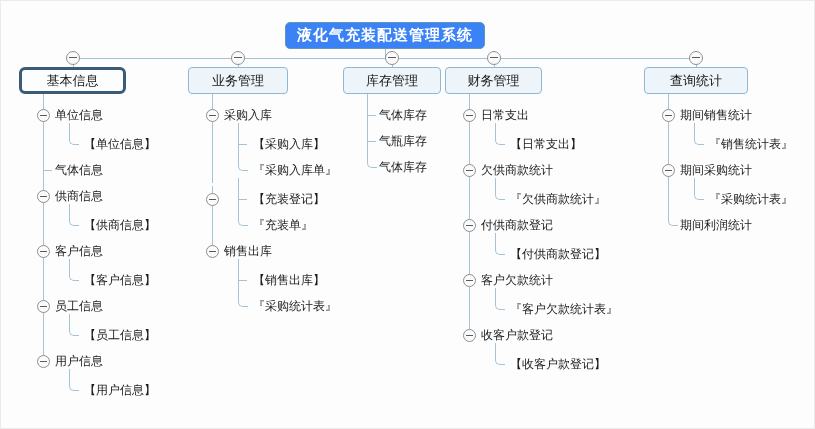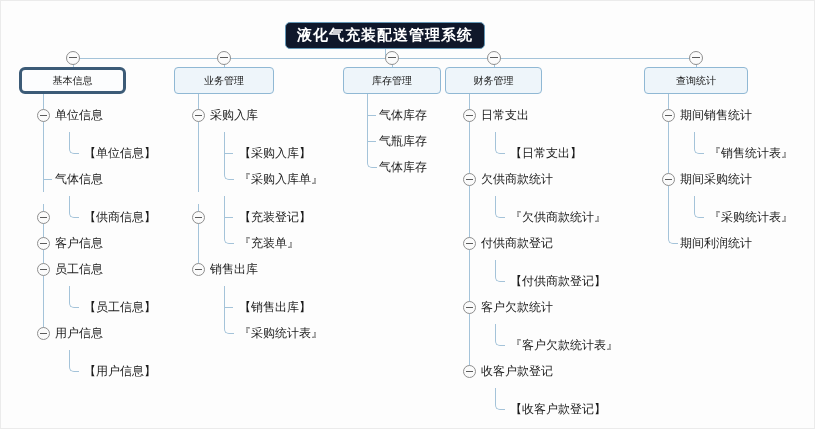--- a/index.html
+++ b/index.html
@@ -12,40 +12,40 @@
   }
   .stage {
     position: absolute; inset: 0;
     background: #fdfdfd;
     border: 1px solid #ebebeb;
   }
   
   .title-box {
     position: absolute; left: 284px; top: 21px;
     width: 200px; height: 27px;
-    background: #0f172a;
+    background: #3b82f6;
     border: 1px solid #6397b6;
     border-radius: 5px;
     color: #ffffff; font-size: 15px; font-weight: bold;
     display: flex; align-items: center; justify-content: center;
     letter-spacing: 1px;
     white-space: nowrap;
   }
   .hline { position: absolute; height: 0; border-top: 1px solid #a4c3d9; }
   .vline { position: absolute; width: 0; border-left: 1px solid #a4c3d9; }
 
   
   .branch { position: absolute; top: 66px; }
   .branch-box {
     height: 27px;
     background: #eef5fa;
     border: 1px solid #90b8d4;
     border-radius: 4px;
     display: flex; align-items: center; justify-content: center;
-    font-size: 10px; color: #151515;
+    font-size: 13px; color: #151515;
     white-space: nowrap;
     position: relative; z-index: 2;
   }
   .branch.selected .branch-box {
     background: #fcfdfe;
     border: 3px solid #3c5b77;
     border-radius: 6px;
   }
   .stub {
     position: absolute; top: -9px; left: 50%;
@@ -63,21 +63,21 @@
   }
   .collapse::before {
     content: ""; position: absolute;
     left: 2px; right: 2px; top: 5px;
     border-top: 1.5px solid #5c5c5c;
   }
   .collapse.top { top: -16px; left: 50%; margin-left: -7px; }
 
   
   ul.tree { list-style: none; margin: 8px 0 0 24px; padding: 0; position: relative; }
-  ul.tree ul { list-style: none; margin: 12px 0 0 26px; padding: 0; }
+  ul.tree ul { list-style: none; margin: 3px 0 0 26px; padding: 0; }
   .tree li { position: relative; }
   .tree li::before {
     content: ""; position: absolute; left: 0; top: 0; height: 100%;
     border-left: 1px solid #a4c3d9;
   }
   ul.tree > li:first-child::before { top: -8px; height: calc(100% + 8px); }
   .tree li:last-child::before { height: 13px; }
   ul.tree > li:first-child:last-child::before { top: -8px; height: 21px; }
   .tree li.leaf:last-child::before {
     width: 9px;
@@ -128,33 +128,43 @@
             </li>
           </ul>
         </li>
         <li class="leaf">
           <div class="row">
             <span class="lab">气体信息</span>
           </div>
         </li>
         <li class="has-circle">
           <span class="collapse"></span>
+          <div class="row">
+            <span class="lab">供商信息</span>
+          </div>
           <ul class="tree">
             <li class="leaf">
               <div class="row">
                 <span class="lab">【供商信息】</span>
               </div>
             </li>
           </ul>
         </li>
         <li class="has-circle">
           <span class="collapse"></span>
           <div class="row">
             <span class="lab">客户信息</span>
           </div>
+          <ul class="tree">
+            <li class="leaf">
+              <div class="row">
+                <span class="lab">【客户信息】</span>
+              </div>
+            </li>
+          </ul>
         </li>
         <li class="has-circle">
           <span class="collapse"></span>
           <div class="row">
             <span class="lab">员工信息</span>
           </div>
           <ul class="tree">
             <li class="leaf">
               <div class="row">
                 <span class="lab">【员工信息】</span>
@@ -170,21 +180,21 @@
           <ul class="tree">
             <li class="leaf">
               <div class="row">
                 <span class="lab">【用户信息】</span>
               </div>
             </li>
           </ul>
         </li>
       </ul>
     </div>
-    <div class="branch" style="left: 173px; width: 100px;">
+    <div class="branch" style="left: 187px; width: 100px;">
       <span class="stub vline"></span>
       <span class="collapse top"></span>
       <div class="branch-box">
         <span>业务管理</span>
       </div>
       <ul class="tree">
         <li class="has-circle">
           <span class="collapse"></span>
           <div class="row">
             <span class="lab">采购入库</span>

